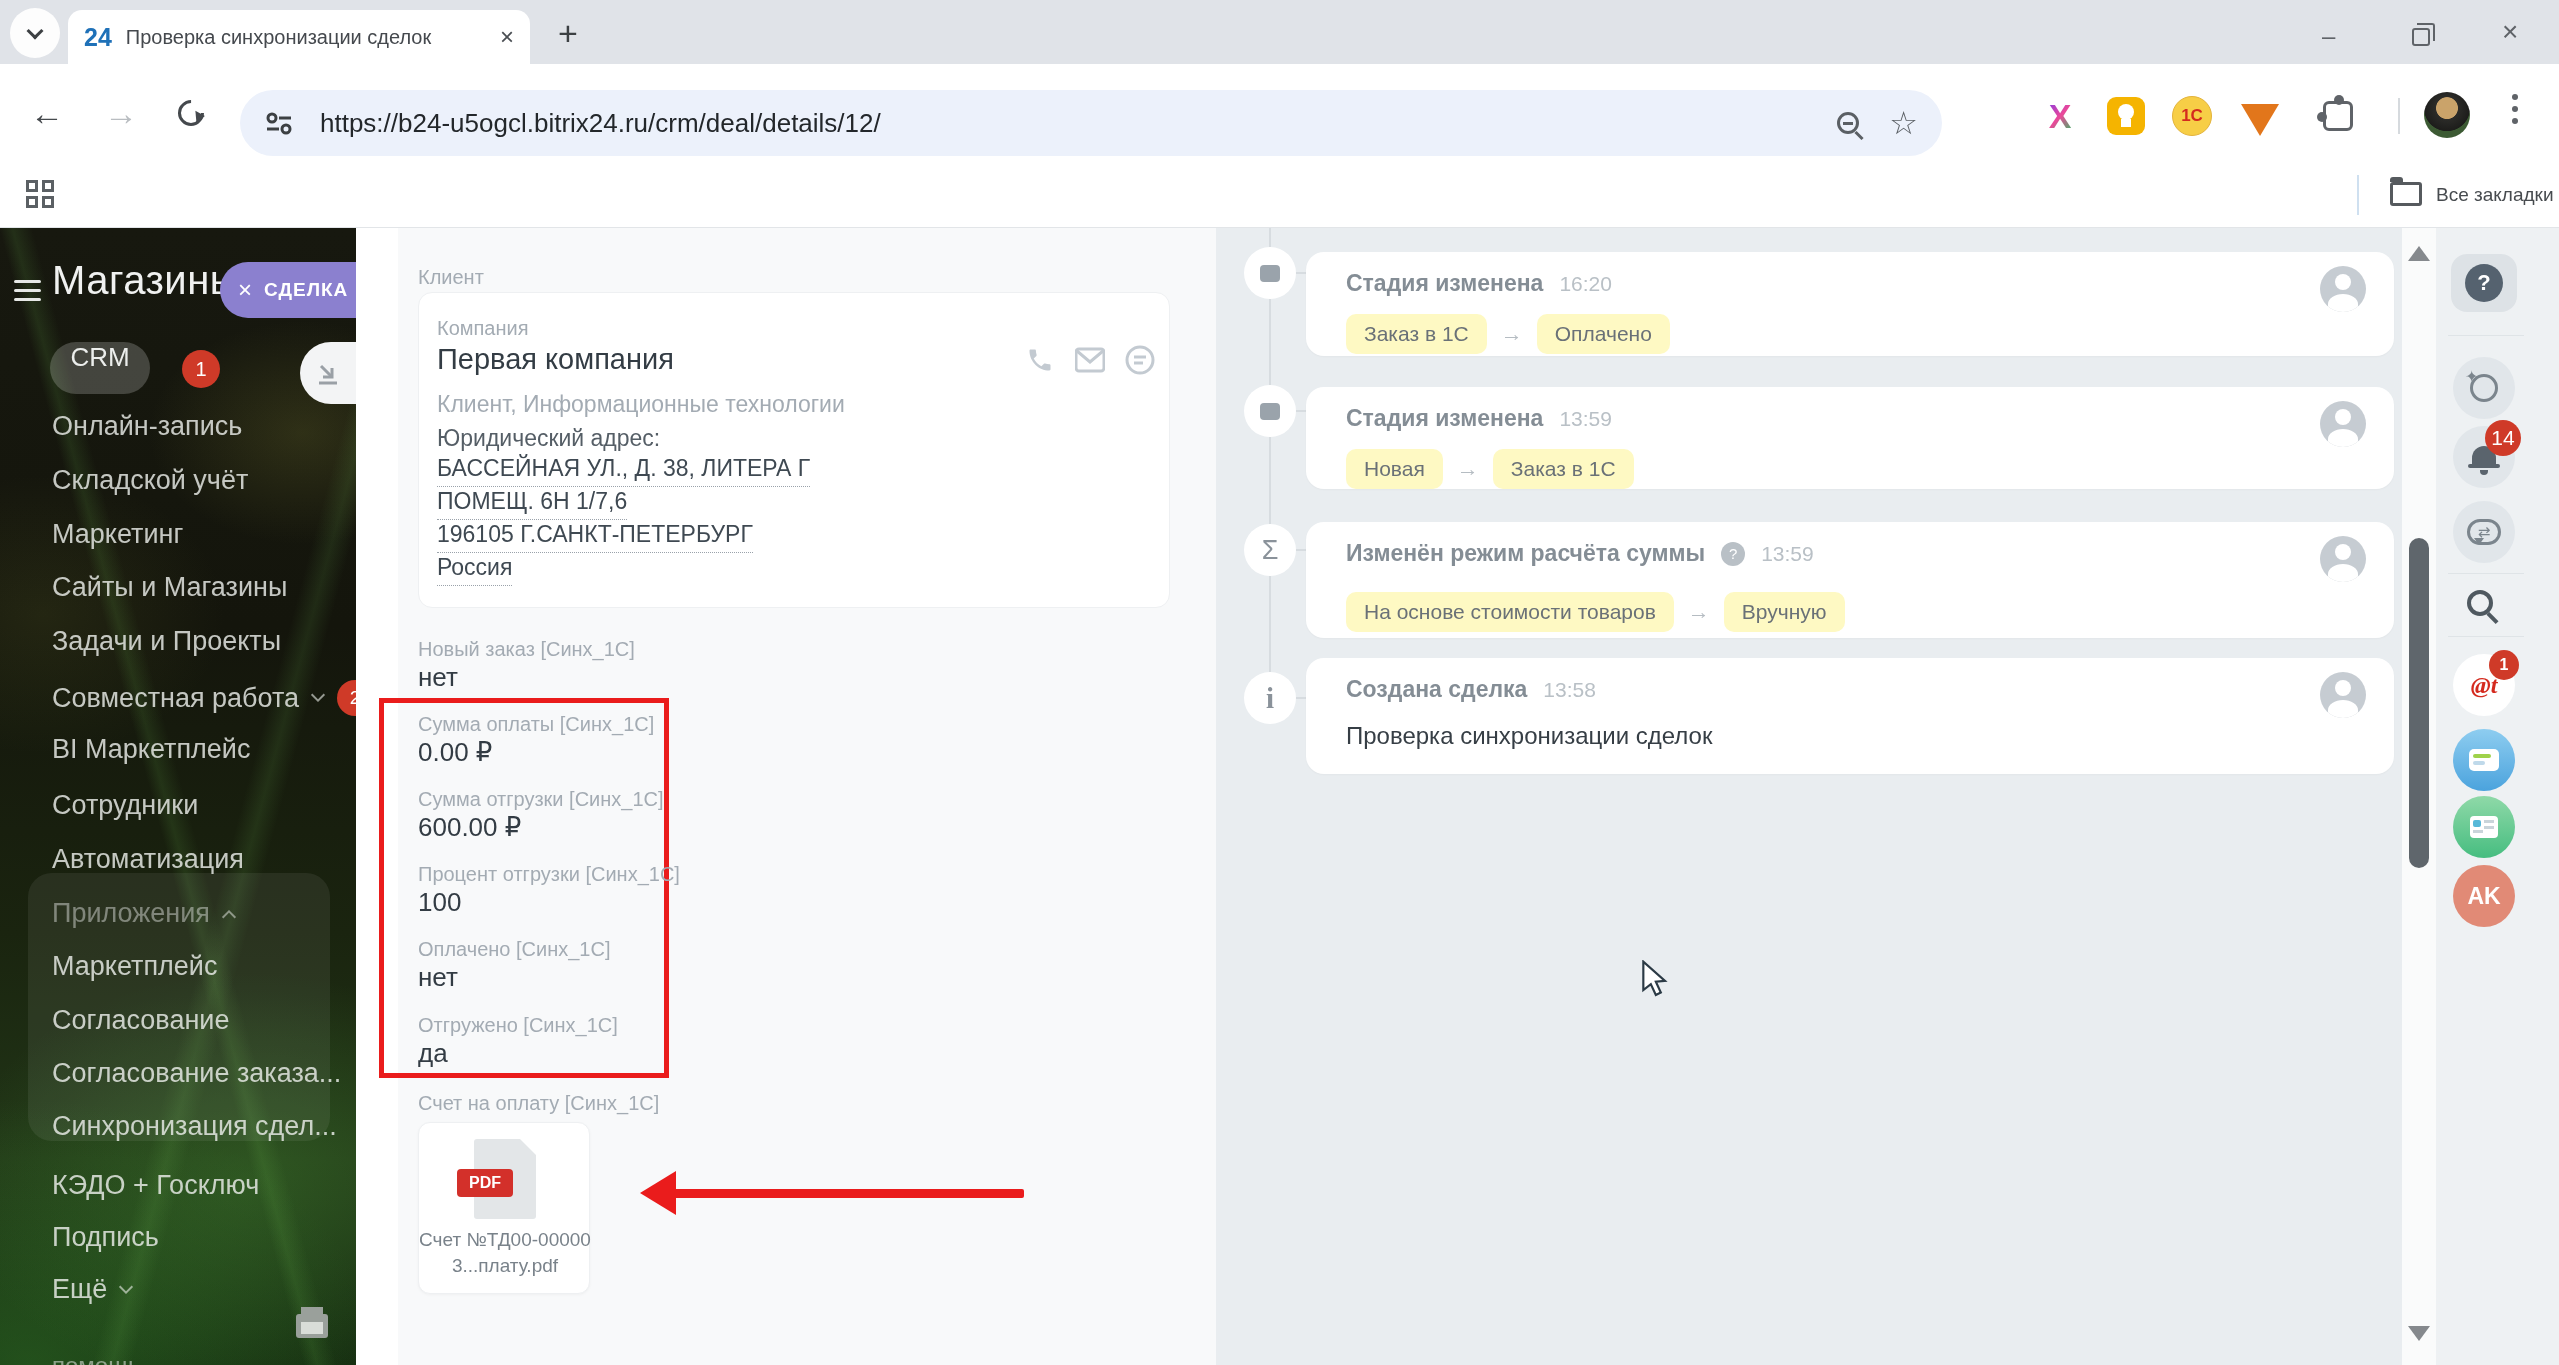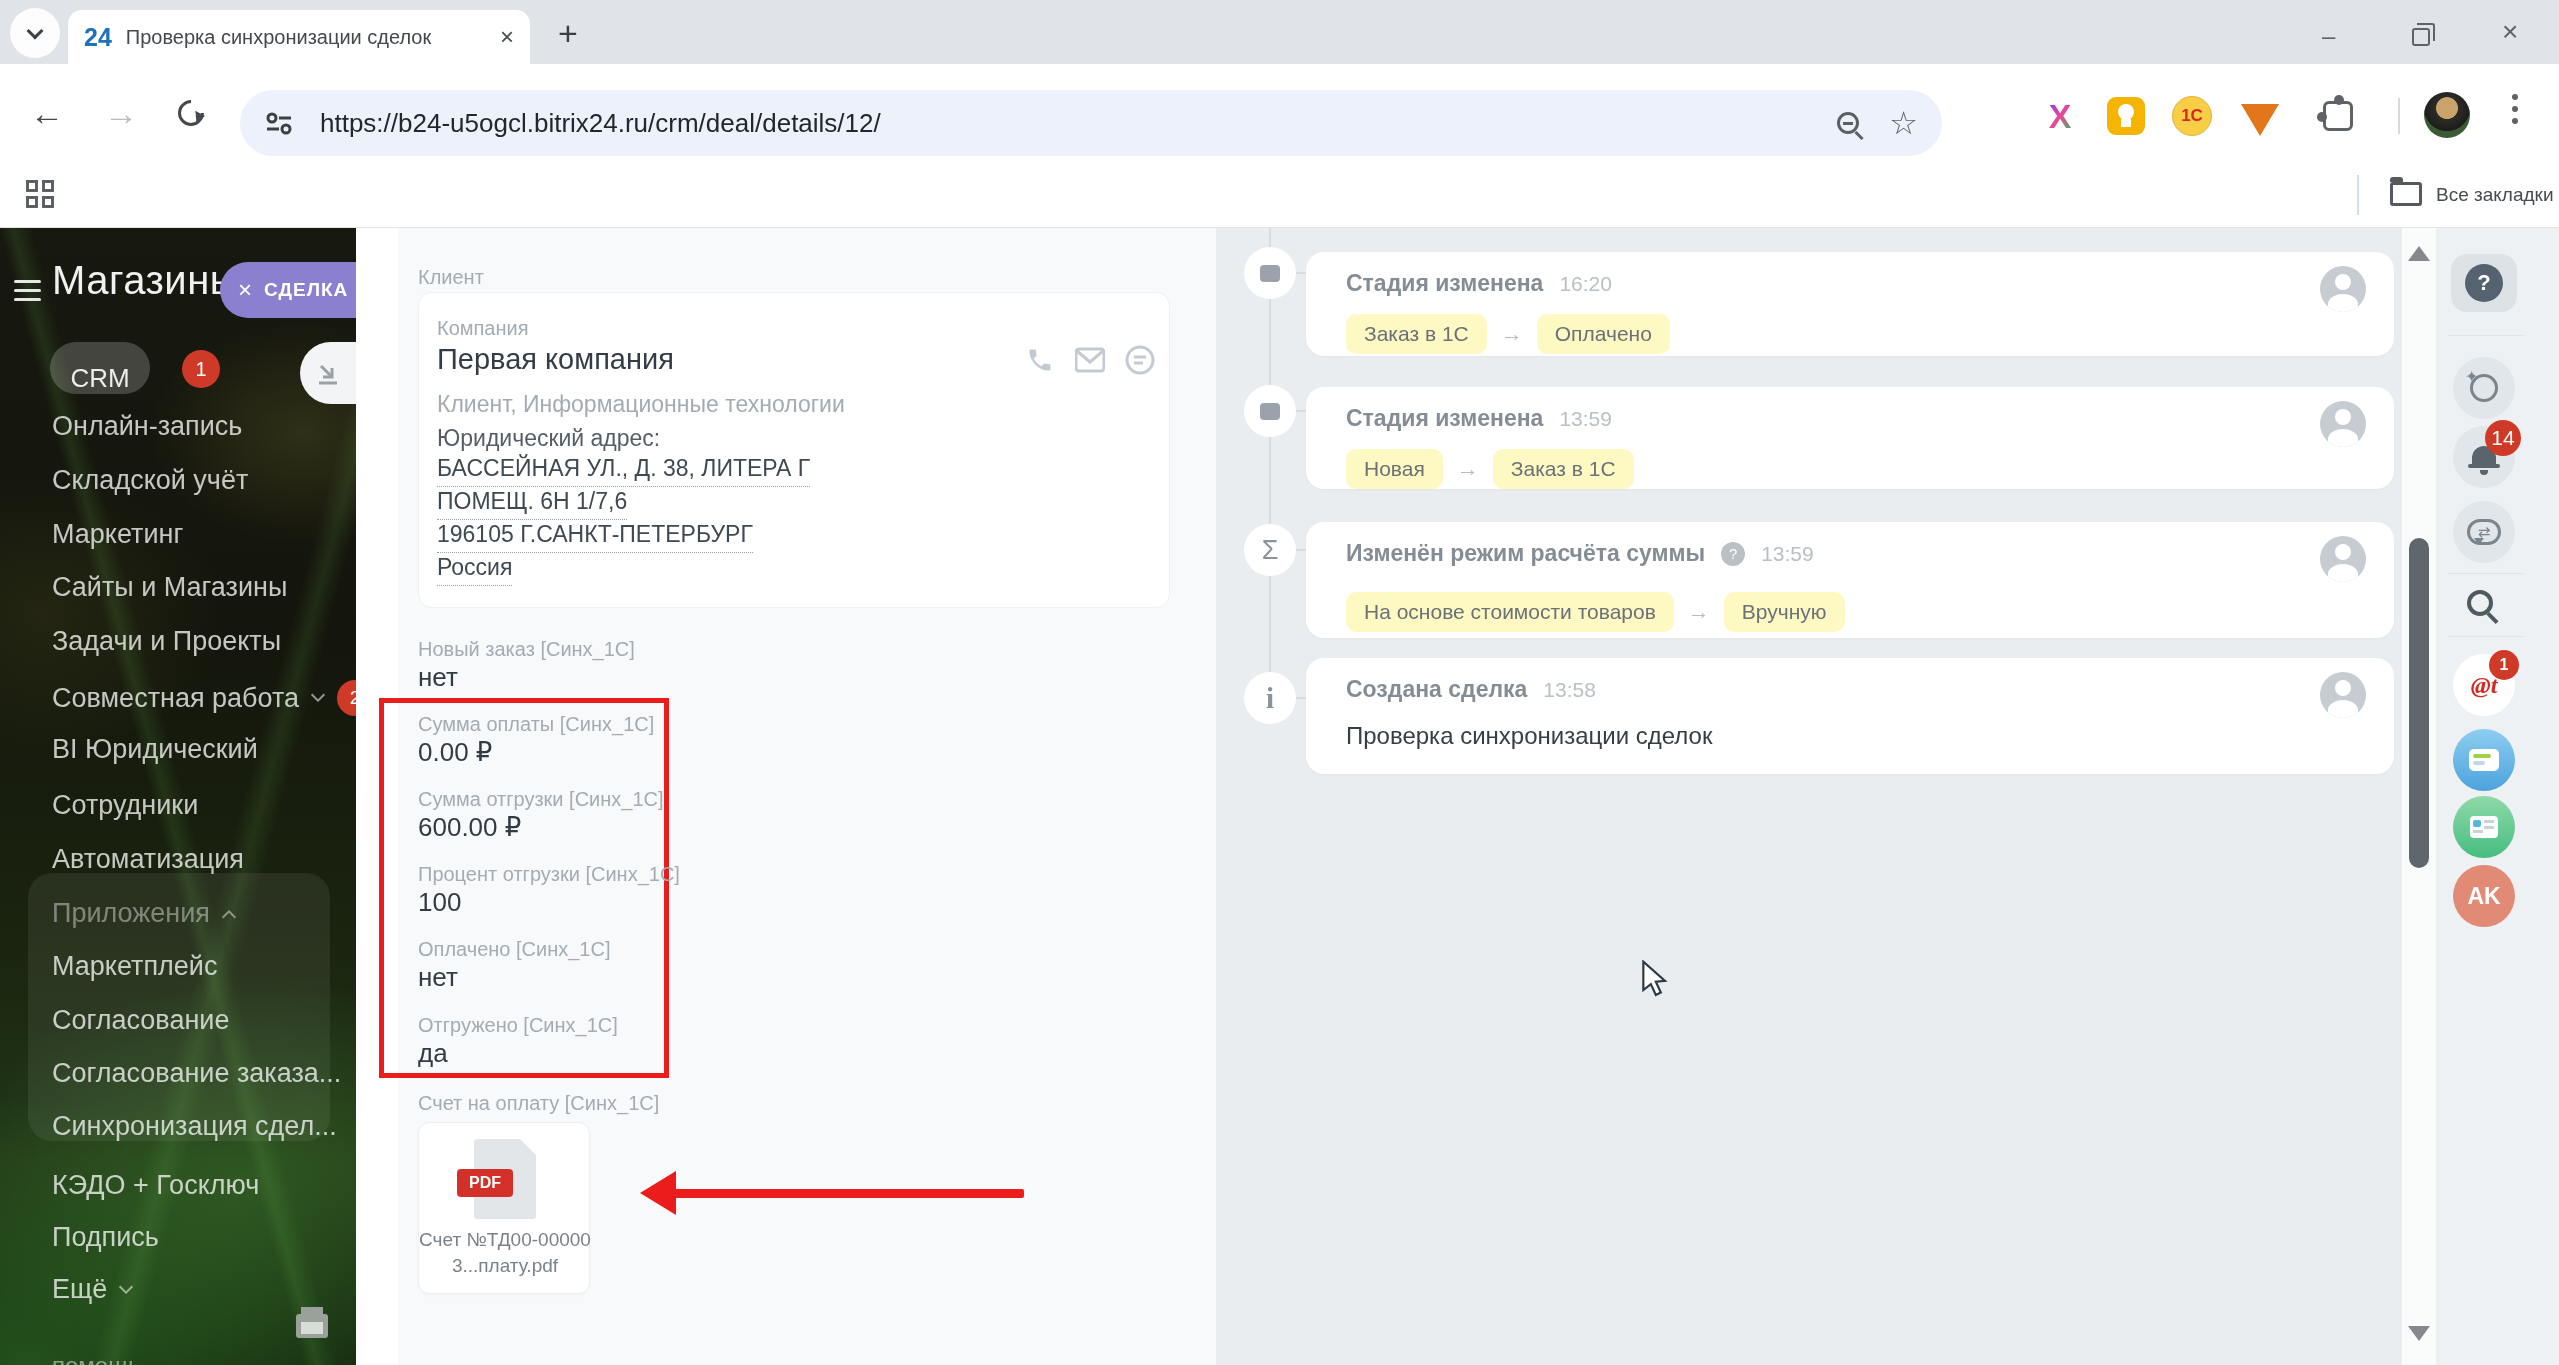--- a/index.html
+++ b/index.html
@@ -65,21 +65,21 @@
       radial-gradient(500px 380px at 8% 100%, rgba(60,150,50,.35), transparent 70%),
       linear-gradient(180deg,#17180f 0%,#14150c 35%,#1a240f 62%,#213617 82%,#152b10 100%);
   }
   .hamb { left:14px; top:52px; width:27px; height:21px; display:flex; flex-direction:column; justify-content:space-between; }
   .hamb span { height:3px; background:#e6e8e6; border-radius:2px; }
   .logo { left:52px; top:30px; font-size:40px; color:#f0f1f0; letter-spacing:.5px; white-space:nowrap; }
   .logo .accent { color:#28b9ea; }
   .dealchip { left:220px; top:34px; width:136px; height:56px; background:#8b80cf; border-radius:28px 0 0 28px; display:flex; align-items:center; padding-left:18px; gap:12px; }
   .dealchip .x { color:#fff; font-size:24px; }
   .dealchip .lbl { color:#fff; font-size:19px; font-weight:bold; letter-spacing:1px; }
-  .crmpill { left:50px; top:114px; width:100px; height:52px; background:rgba(255,255,255,.20); border-radius:26px; display:flex; align-items:flex-end; justify-content:center; color:#eceeec; font-size:26px; }
+  .crmpill { left:50px; top:114px; width:100px; height:52px; background:rgba(255,255,255,.20); border-radius:26px; display:flex; align-items:flex-start; justify-content:center; color:#eceeec; font-size:26px; }
   .badge { background:#cf3a28; color:#fff; border-radius:50%; display:flex; align-items:center; justify-content:center; }
   .crmbadge { left:182px; top:122px; width:38px; height:38px; font-size:20px; }
   .collapsebtn { left:300px; top:114px; width:56px; height:62px; background:#f3f4f5; border-radius:31px 0 0 31px; display:flex; align-items:center; justify-content:center; }
   .mi { left:52px; font-size:27px; color:rgba(235,238,234,.82); white-space:nowrap; display:flex; align-items:center; gap:14px; }
   .mi.dim { color:rgba(235,238,234,.45); }
   .mi .chevdn { width:10px; height:10px; border-right:2px solid rgba(235,238,234,.6); border-bottom:2px solid rgba(235,238,234,.6); transform:rotate(45deg); margin-top:-6px; }
   .mi .chevup { width:10px; height:10px; border-right:2px solid rgba(235,238,234,.5); border-bottom:2px solid rgba(235,238,234,.5); transform:rotate(-135deg); margin-top:6px; }
   .mibadge { width:36px; height:36px; font-size:19px; }
   .appsbox { left:28px; top:645px; width:302px; height:268px; background:rgba(255,255,255,.07); border-radius:24px; }
   .printer { width:32px; height:24px; background:#9aa09b; border-radius:3px; position:relative; }
@@ -271,21 +271,21 @@
       </div>
     <div class="abs mi" style="top:398px;">
         <span>Задачи и Проекты</span>
       </div>
     <div class="abs mi" style="top:452px;">
       <span>Совместная работа</span>
       <span class="chevdn"></span>
       <span class="badge mibadge">2</span>
     </div>
     <div class="abs mi" style="top:506px;">
-        <span>BI Юридический</span>
+        <span>BI Маркетплейс</span>
       </div>
     <div class="abs mi" style="top:562px;">
         <span>Сотрудники</span>
       </div>
     <div class="abs mi" style="top:616px;">
         <span>Автоматизация</span>
       </div>
 
     <div class="abs appsbox"></div>
     <div class="abs mi dim" style="top:670px;">

